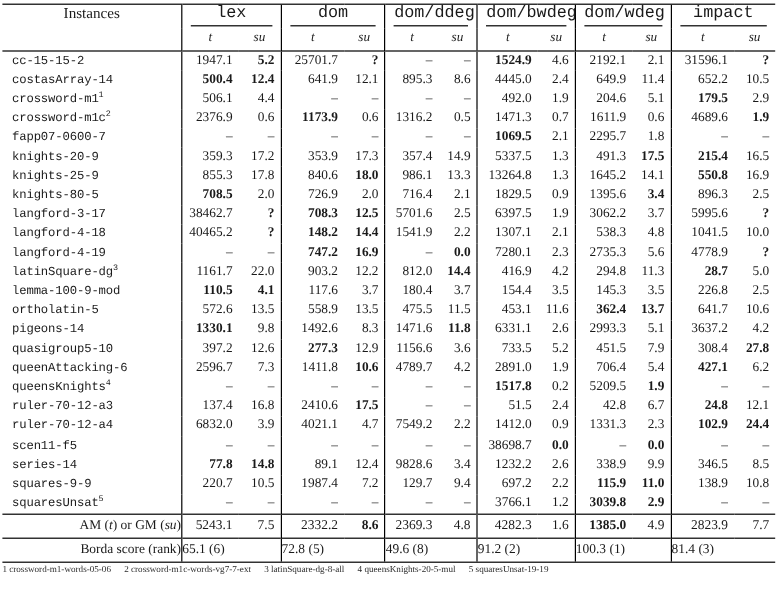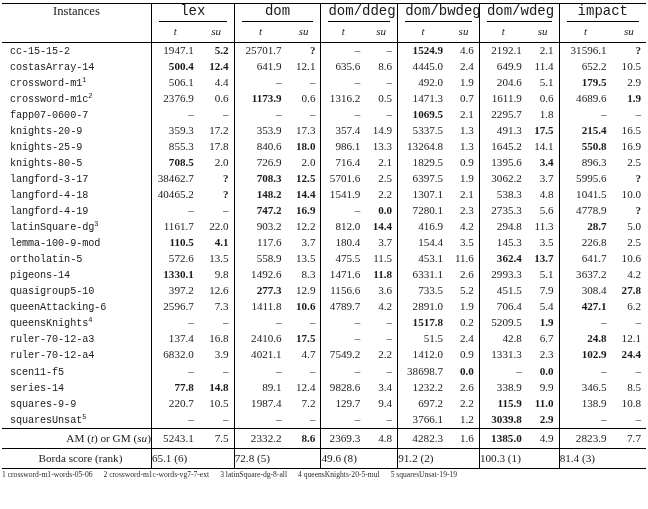--- a/index.html
+++ b/index.html
@@ -89,21 +89,21 @@
     font-size: 11.2px;
     padding-top: 2px;
     padding-bottom: 2px;
   }
   .summary-label {
     text-align: right;
     padding-left: 8px;
     font-size: 11.6px;
   }
   .borda-label {
-    text-align: center;
+    text-align: right;
     padding-left: 8px;
     font-size: 11.6px;
   }
   .borda-val {
     text-align: left;
     font-size: 11.4px;
   }
   .ital { font-style: italic; }
   
   .footnotes {
@@ -193,21 +193,21 @@
           <td class="num">2.1</td>
           <td class="num vsep">31596.1</td>
           <td class="num bold">?</td>
         </tr>
         <tr>
           <td class="inst"><span>costasArray-14</span></td>
           <td class="num bold vsep-instances">500.4</td>
           <td class="num bold">12.4</td>
           <td class="num vsep">641.9</td>
           <td class="num">12.1</td>
-          <td class="num vsep">635.6</td>
+          <td class="num vsep">895.3</td>
           <td class="num">8.6</td>
           <td class="num vsep">4445.0</td>
           <td class="num">2.4</td>
           <td class="num vsep">649.9</td>
           <td class="num">11.4</td>
           <td class="num vsep">652.2</td>
           <td class="num">10.5</td>
         </tr>
         <tr>
           <td class="inst"><span>crossword-m1</span><sup>1</sup></td>

